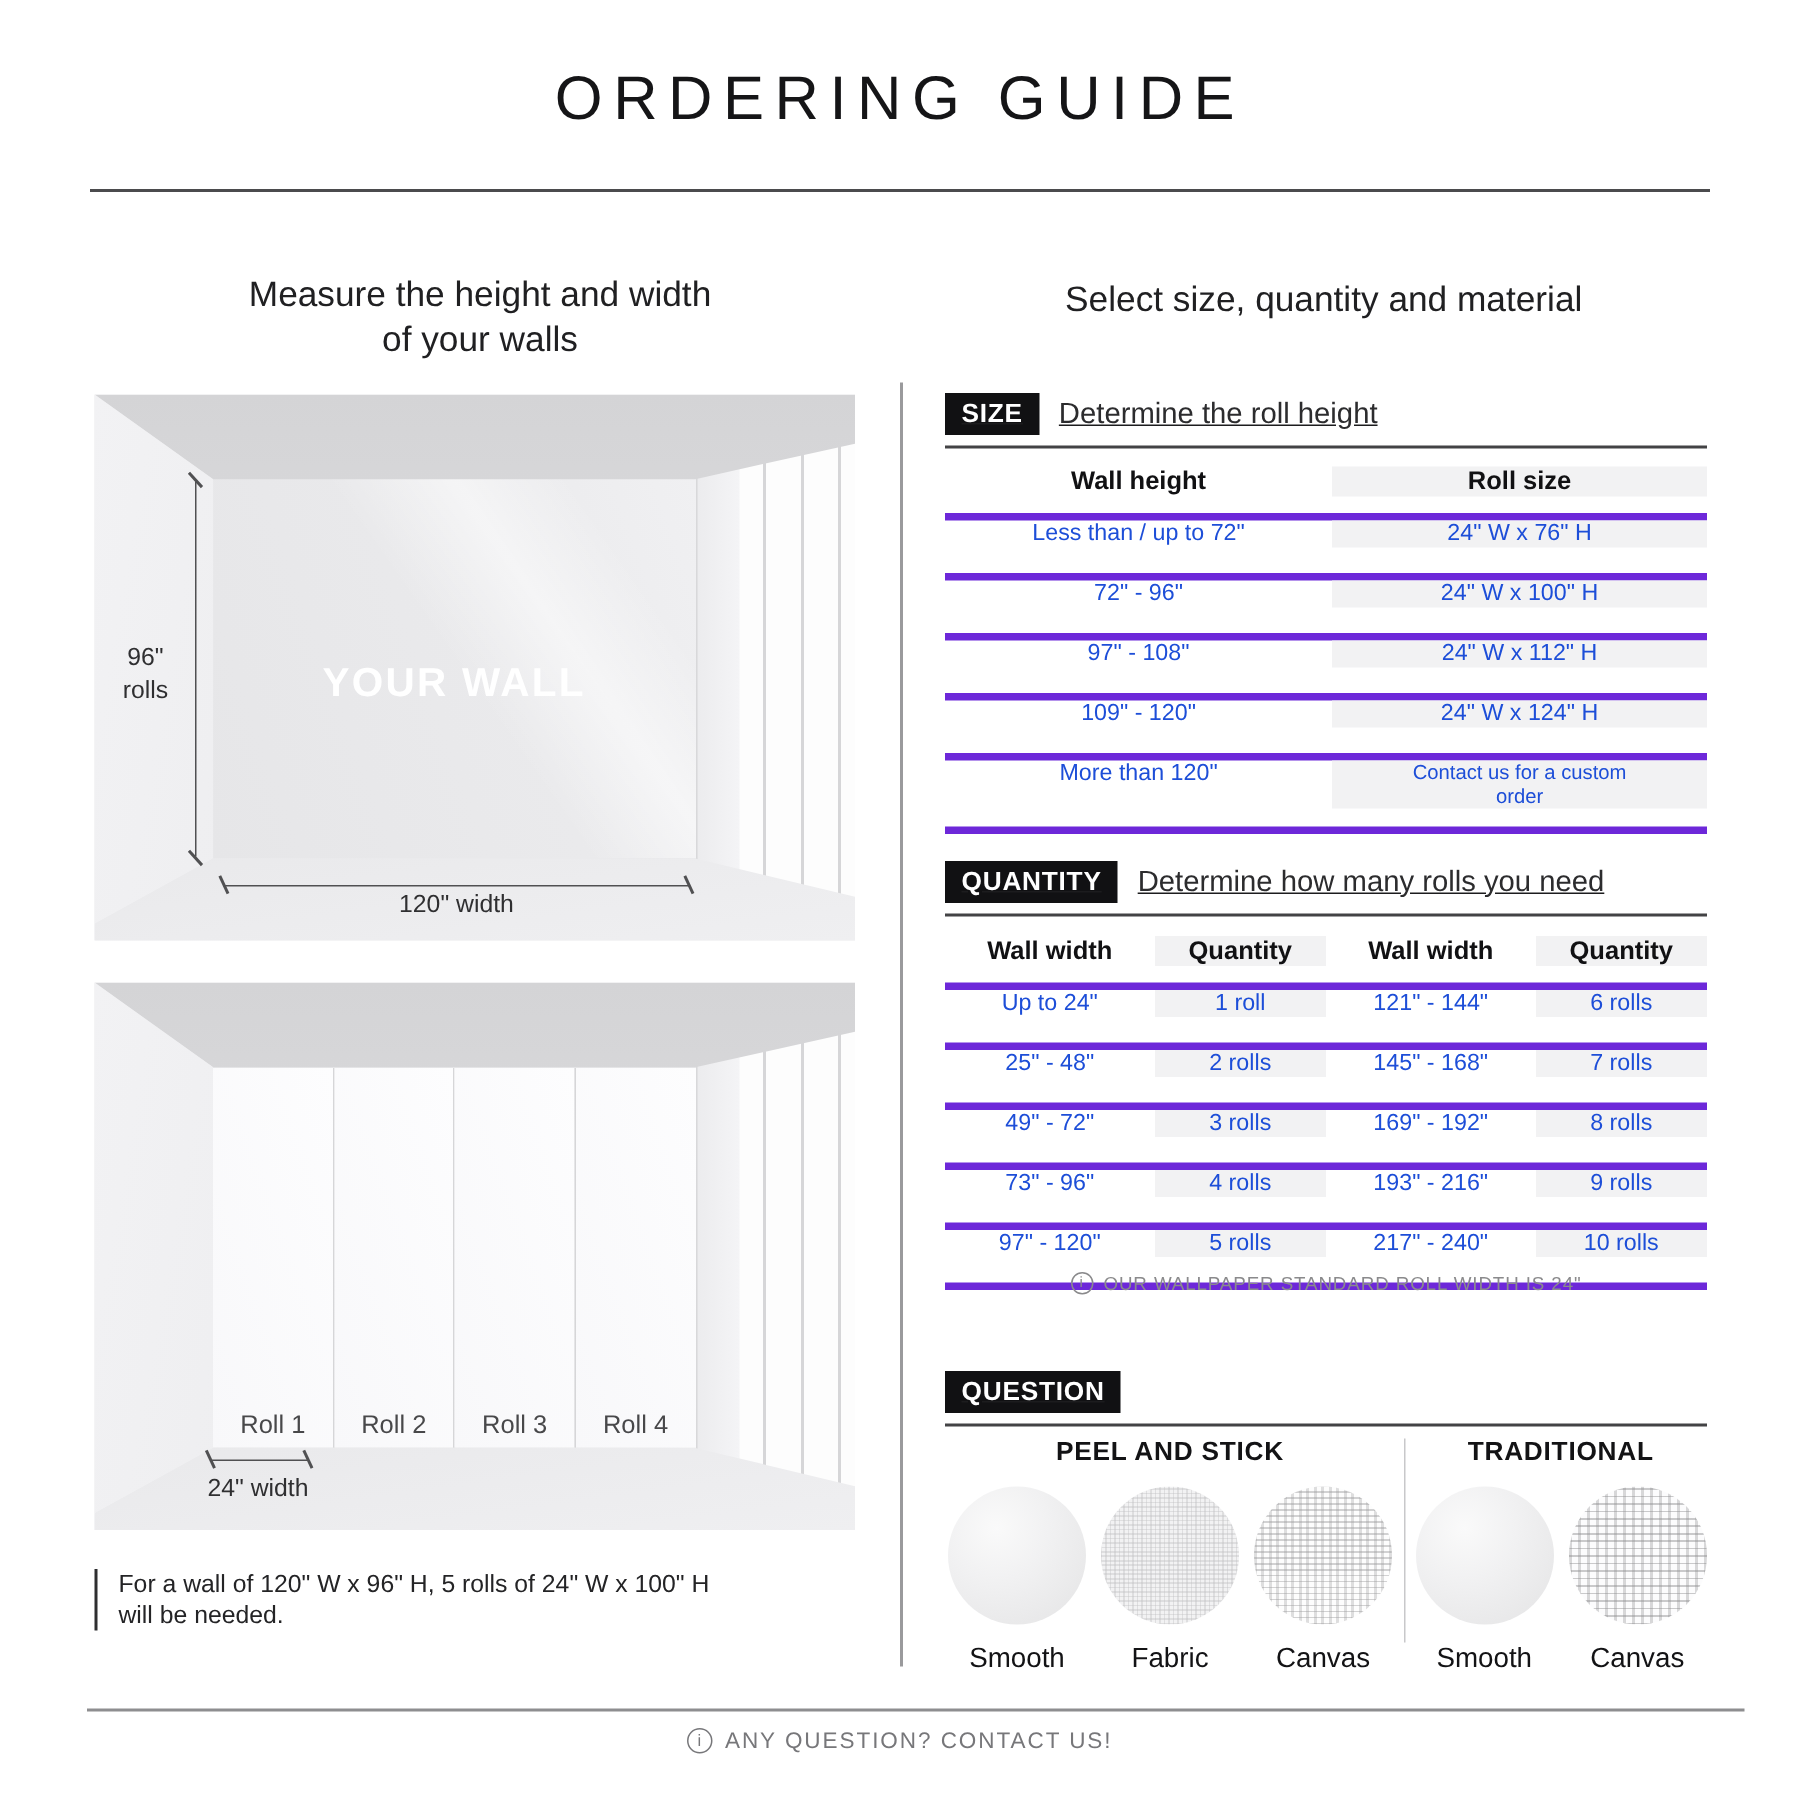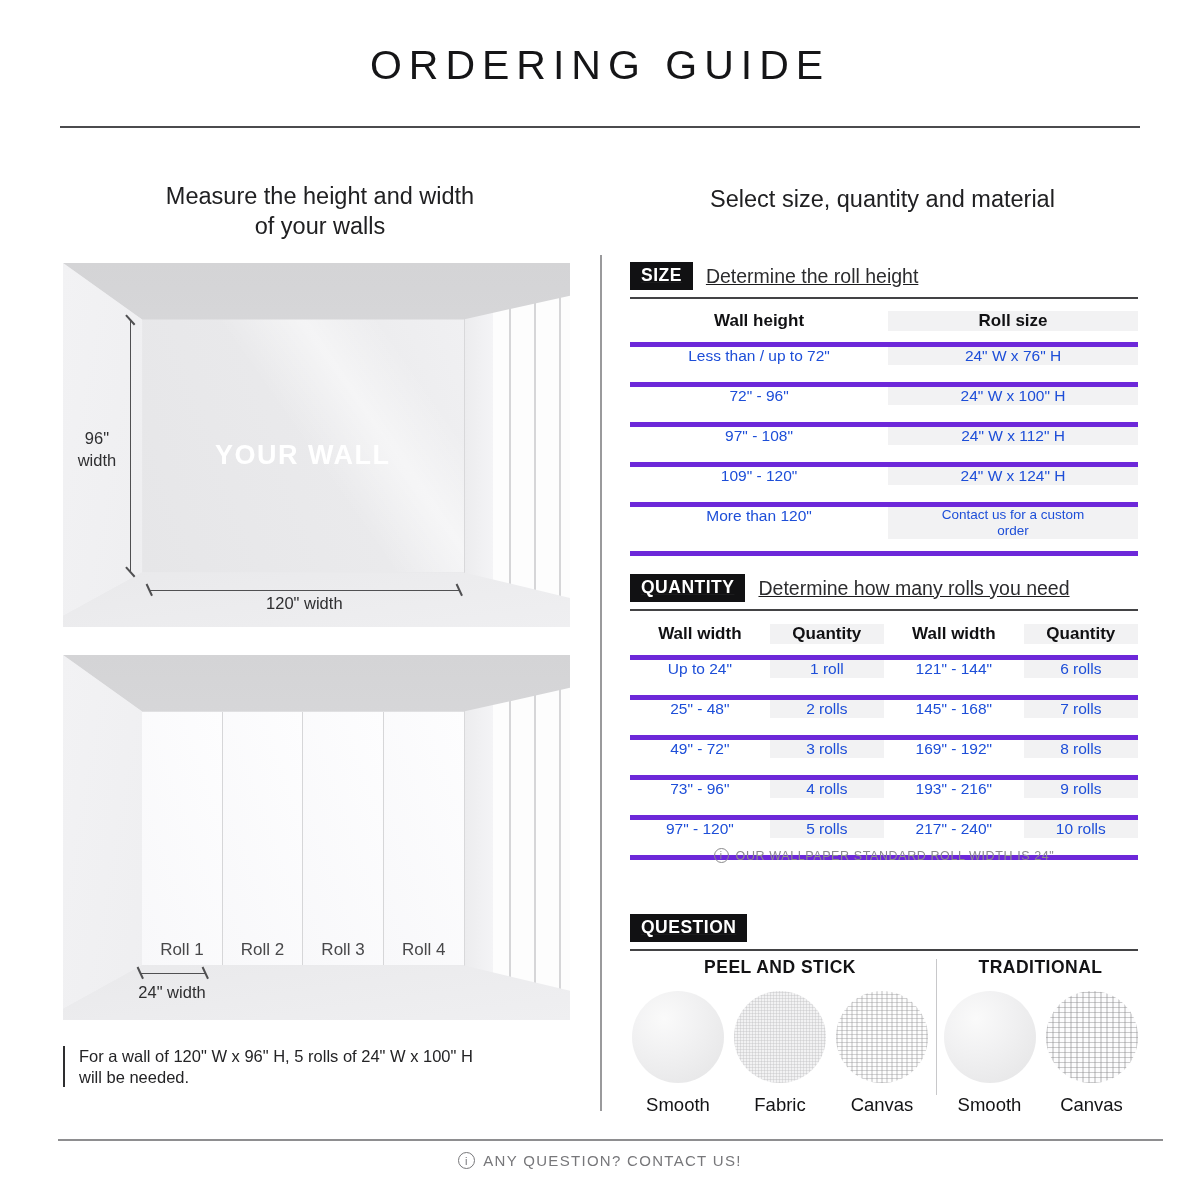--- a/index.html
+++ b/index.html
@@ -159,21 +159,21 @@
     <div class="rm-frame"></div>
     <div class="rm-ceiling"></div>
     <div class="rm-leftwall"></div>
     <div class="rm-floor"></div>
     <div class="dim-v">
       <span class="tick tick-a"></span>
       <span class="tick tick-b"></span>
     </div>
     <div class="height-label">
       <div>96"</div>
-      <div>width</div>
+      <div>rolls</div>
     </div>
     <div class="wall-text">YOUR WALL</div>
     <div class="dim-h">
       <span class="tick tick-a"></span>
       <span class="tick tick-b"></span>
     </div>
     <div class="width-label">120" width</div>
   </div>
 
   <div class="room room-2">

